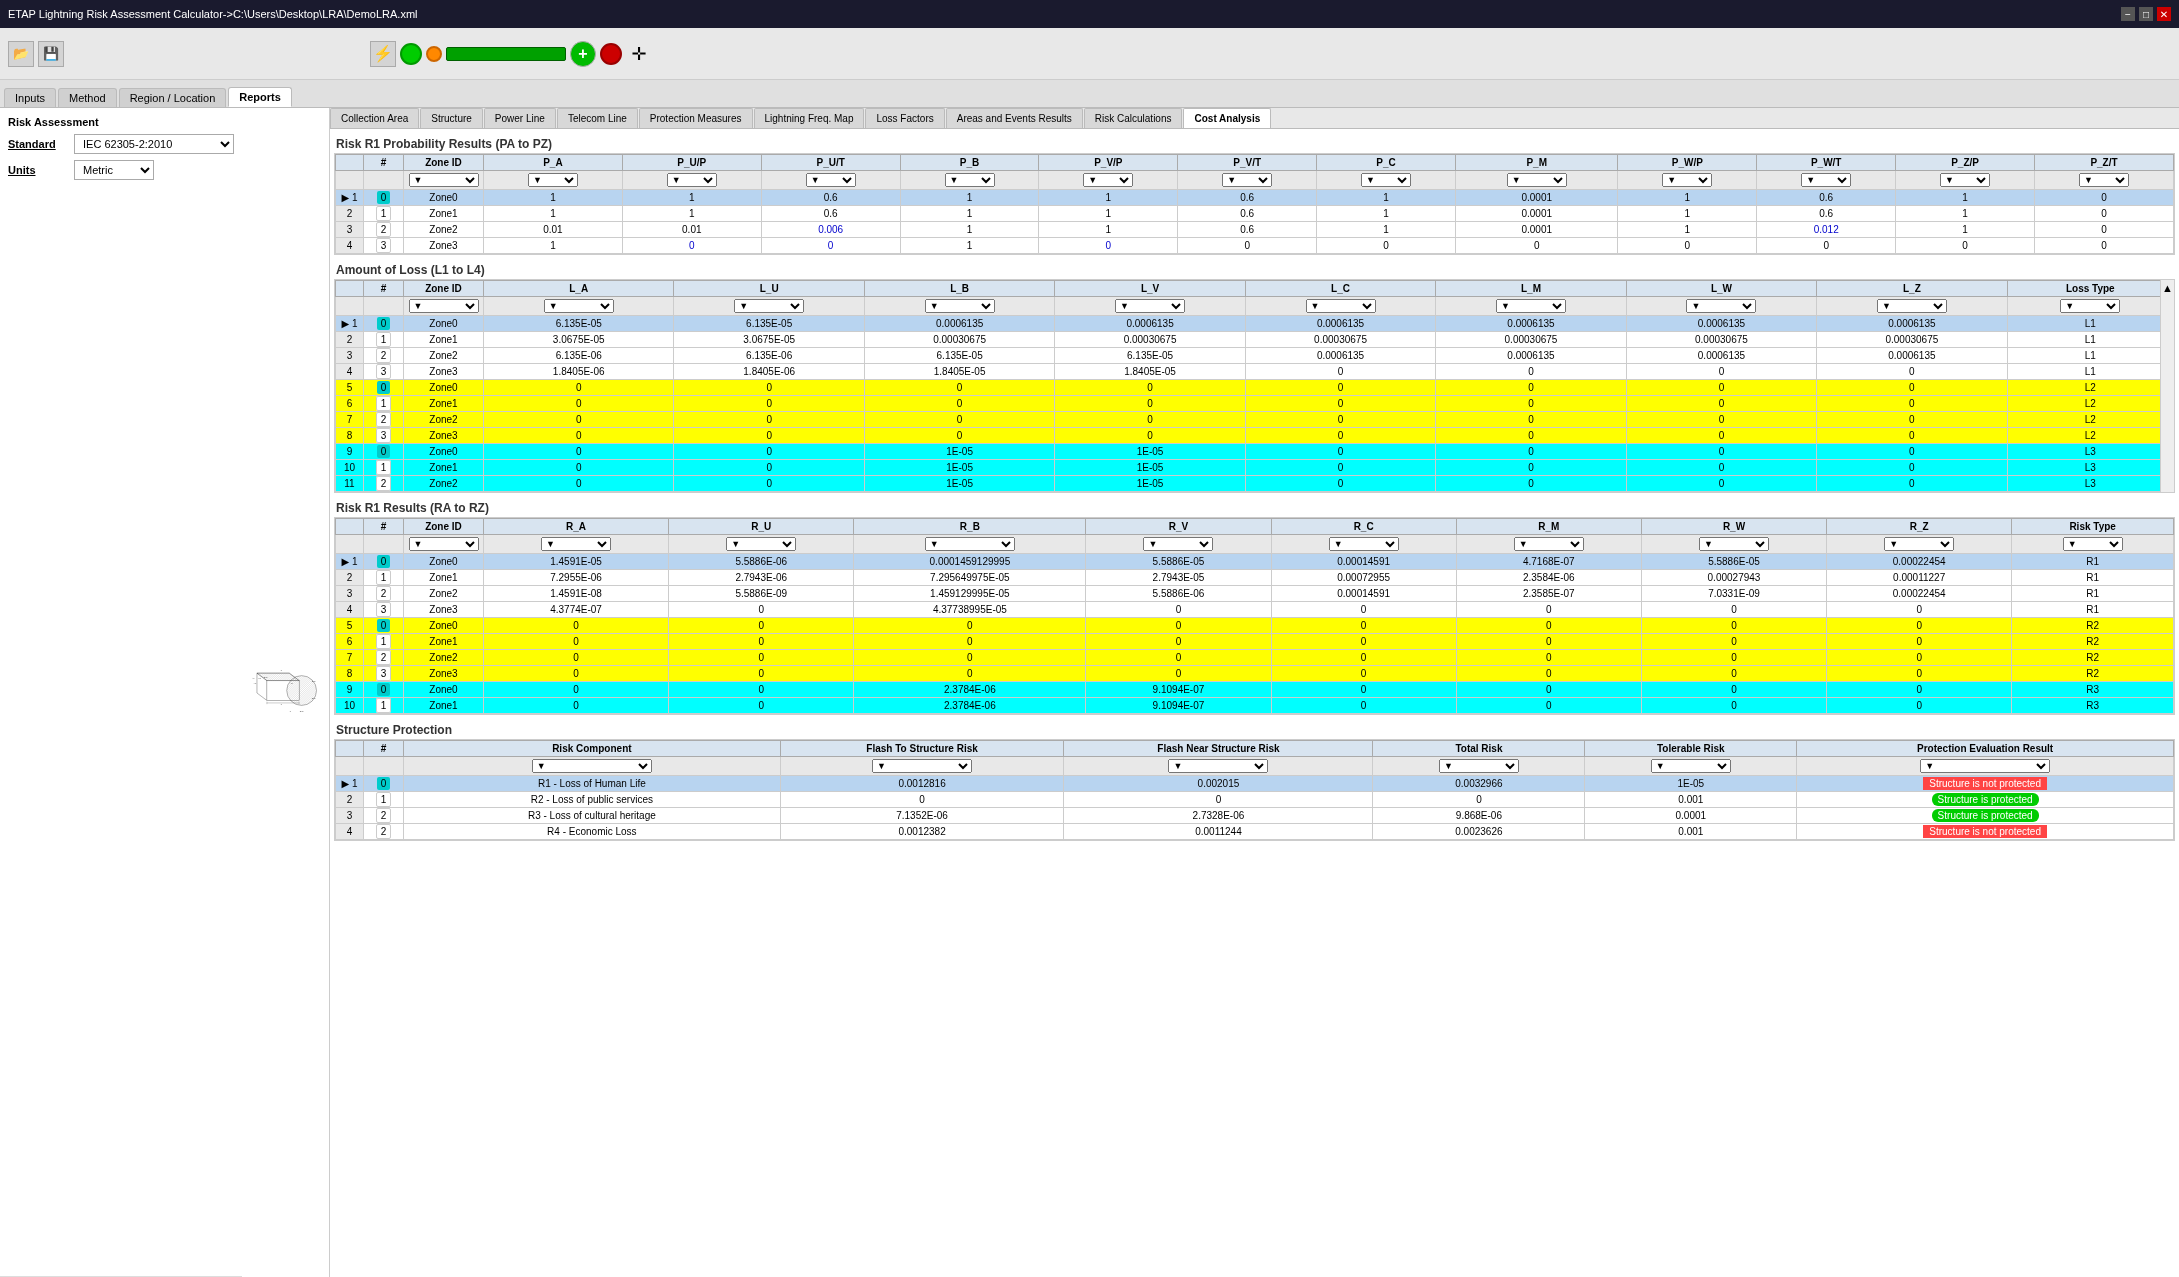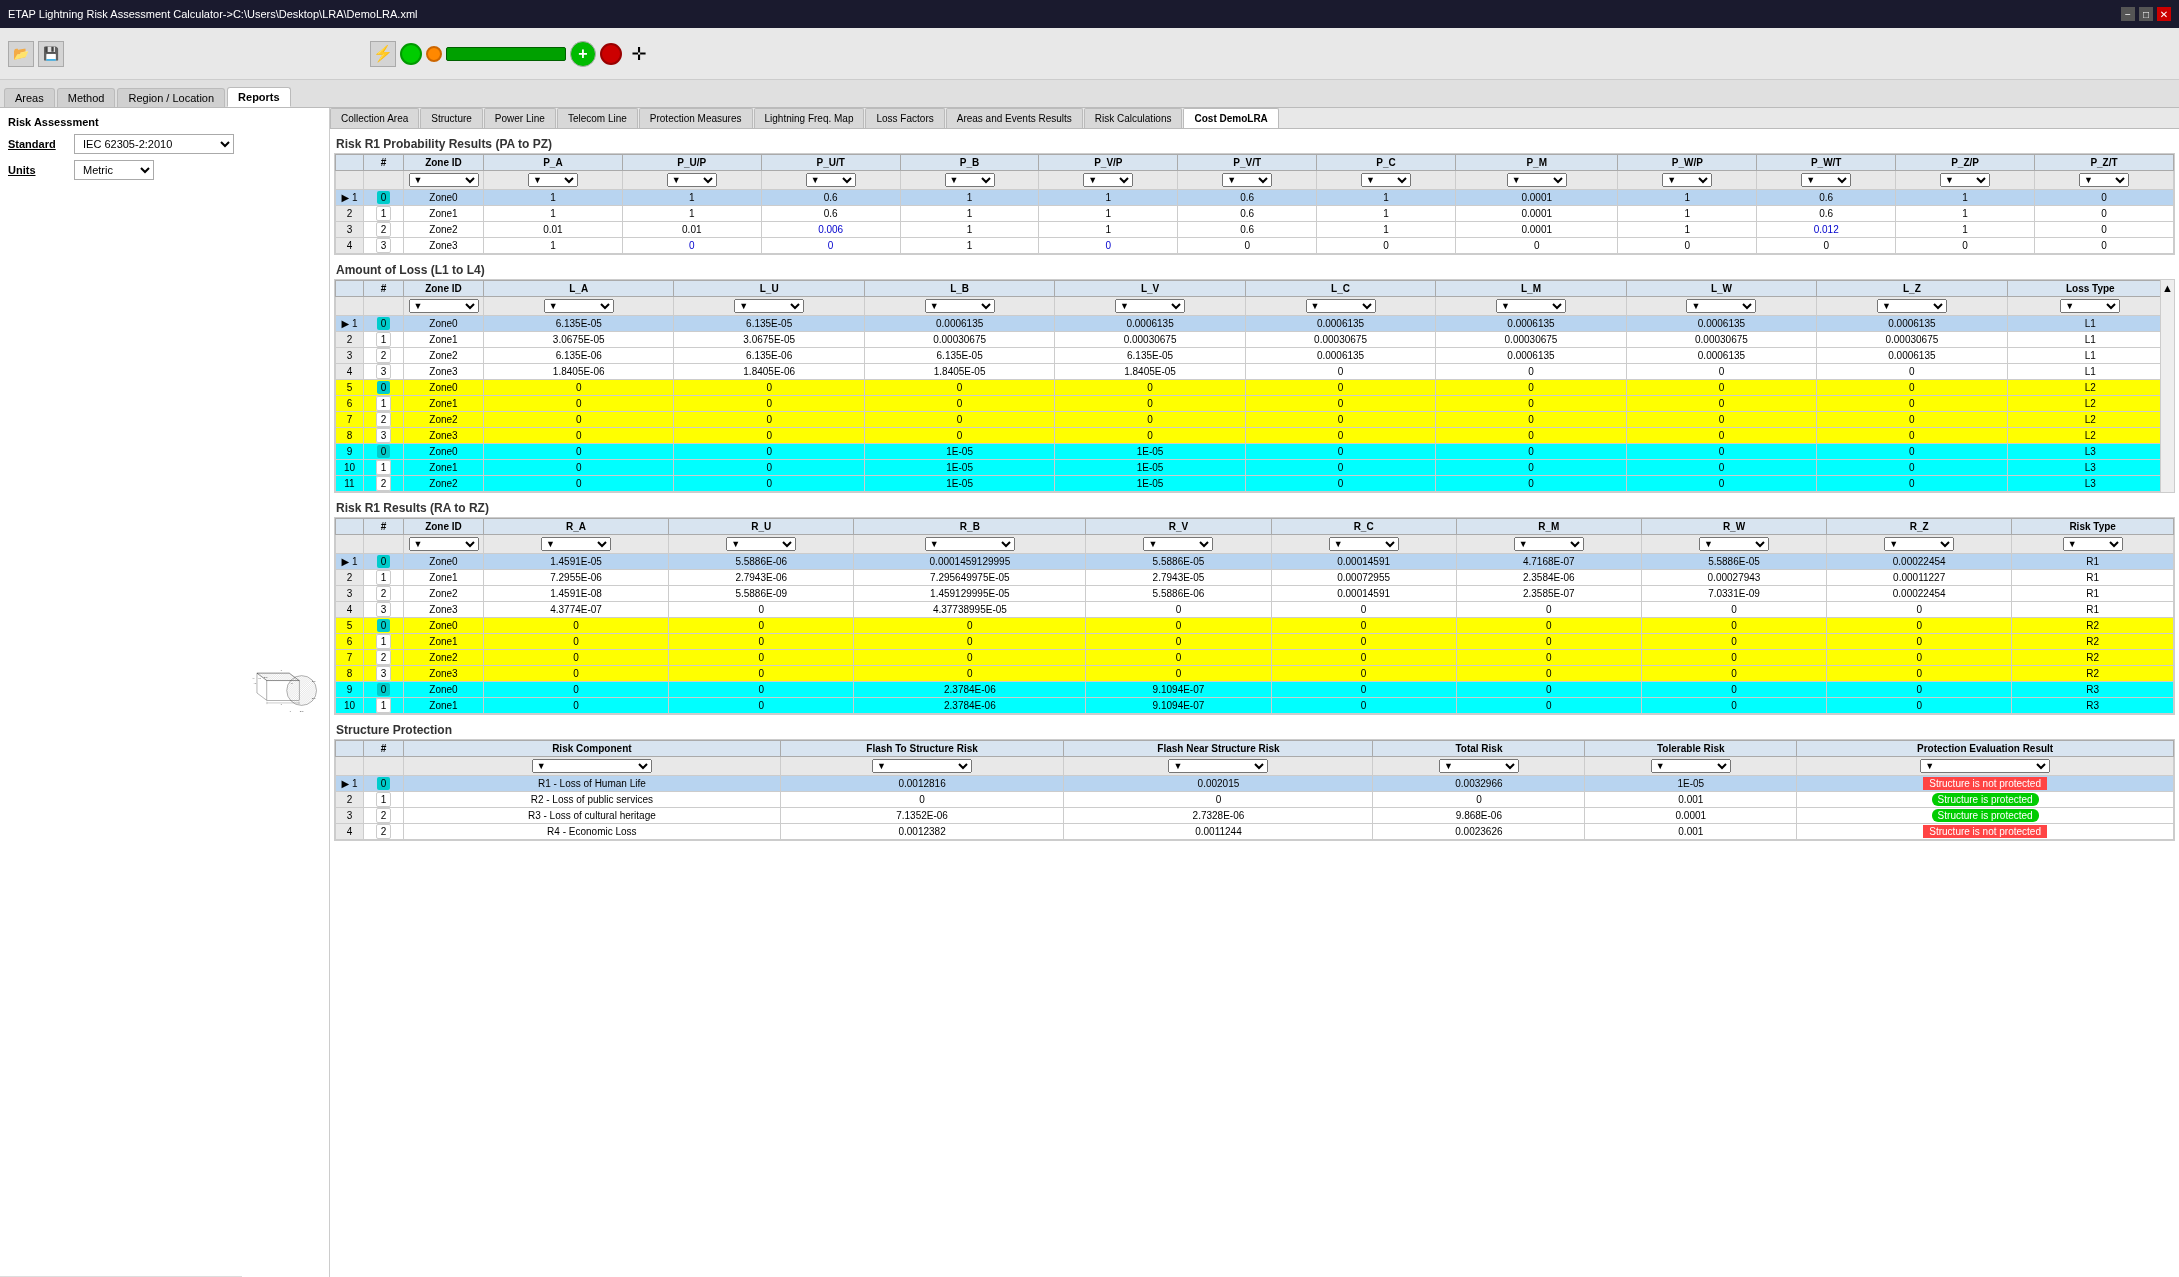--- a/index.html
+++ b/index.html
@@ -221,21 +221,21 @@
     <div class="progress-bar-container">
       <div class="progress-track"></div>
     </div>
     <button class="tb-btn" style="background:#00bb00;color:#fff;border-radius:50%;font-size:16px;font-weight:bold;">+</button>
     <div class="tb-circle-red"></div>
     <button class="tb-btn" style="font-size:18px;background:none;border:none;">✛</button>
   </div>
 </div>
 
 <div class="nav-tabs-top">
-  <div class="nav-tab">Areas</div>
+  <div class="nav-tab">Inputs</div>
   <div class="nav-tab">Method</div>
   <div class="nav-tab">Region / Location</div>
   <div class="nav-tab active">Reports</div>
 </div>
 
 <div class="main-layout">
 
   <div class="left-panel">
     <div class="left-top">
       <div style="font-weight:bold;font-size:11px;margin-bottom:6px;">Risk Assessment</div>
@@ -295,21 +295,21 @@
     <div class="content-tabs">
       <div class="content-tab">Collection Area</div>
       <div class="content-tab">Structure</div>
       <div class="content-tab">Power Line</div>
       <div class="content-tab">Telecom Line</div>
       <div class="content-tab">Protection Measures</div>
       <div class="content-tab">Lightning Freq. Map</div>
       <div class="content-tab">Loss Factors</div>
       <div class="content-tab">Areas and Events Results</div>
       <div class="content-tab">Risk Calculations</div>
-      <div class="content-tab active">Cost DemoLRA</div>
+      <div class="content-tab active">Cost Analysis</div>
     </div>
 
     <div class="tables-area">
 
       <div class="section-heading">Risk R1 Probability Results (PA to PZ)</div>
       <div class="data-table-wrapper">
         <table class="data-table">
           <thead>
             <tr>
               <th class="row-num-col"></th>

